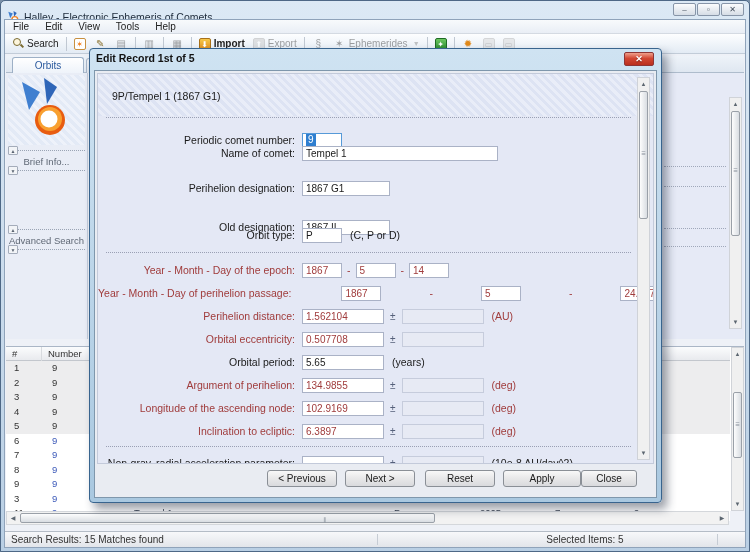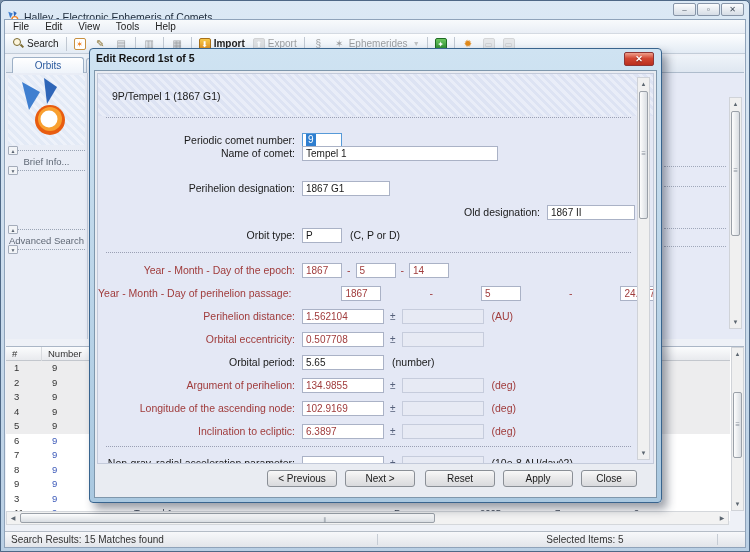--- a/index.html
+++ b/index.html
@@ -366,21 +366,21 @@
         <div class="frow" style="top:71px;align-items:center;">
           <span class="flbl">Name of comet:</span>
           <input class="finput w195" value="Tempel 1" style="">
         </div>
 
         <div class="frow" style="top:106px;">
           <span class="flbl">Perihelion designation:</span>
           <input class="finput w86" value="1867 G1" style="">
         </div>
 
-        <div class="frow" style="top:130px;justify-content:flex-end;">
+        <div class="frow" style="top:145px;">
           <span class="flbl">Old designation:</span>
           <input class="finput w86" value="1867 II" style="">
         </div>
 
         <div class="frow" style="top:153px;">
           <span class="flbl">Orbit type:</span>
           <input class="finput w38" value="P" style="">
           <span class="funit">(C, P or D)</span>
         </div>
 
@@ -417,21 +417,21 @@
         <div class="frow red" style="top:257px;">
           <span class="flbl">Orbital eccentricity:</span>
           <input class="finput w80" value="0.507708" style="">
           <span class="pm">±</span>
           <div class="fdis"></div>
         </div>
 
         <div class="frow" style="top:280px;">
           <span class="flbl">Orbital period:</span>
           <input class="finput w80" value="5.65" style="">
-          <span class="funit">(number)</span>
+          <span class="funit">(years)</span>
         </div>
 
         <div class="frow red" style="top:303px;">
           <span class="flbl">Argument of perihelion:</span>
           <input class="finput w80" value="134.9855" style="">
           <span class="pm">±</span>
           <div class="fdis"></div>
           <span class="funit">(deg)</span>
         </div>
 
@@ -467,18 +467,18 @@
             <div class="scr-grip" style="top:58px;">☰</div>
           </div>
           <div class="scr-arrow" style="bottom:0;">▼</div>
         </div>
       </div>
 
       <div class="dlg-buttons">
         <div class="dbtn" style="left:172px; width:70px;">&lt; Previous</div>
         <div class="dbtn" style="left:250px; width:70px;">Next &gt;</div>
         <div class="dbtn" style="left:330px; width:70px;">Reset</div>
-        <div class="dbtn" style="left:408px; width:70px;">Apply</div>
+        <div class="dbtn" style="left:408px; width:78px;">Apply</div>
         <div class="dbtn" style="left:486px; width:56px;">Close</div>
       </div>
     </div>
   </div>
 </div>
 
 </body></html>

